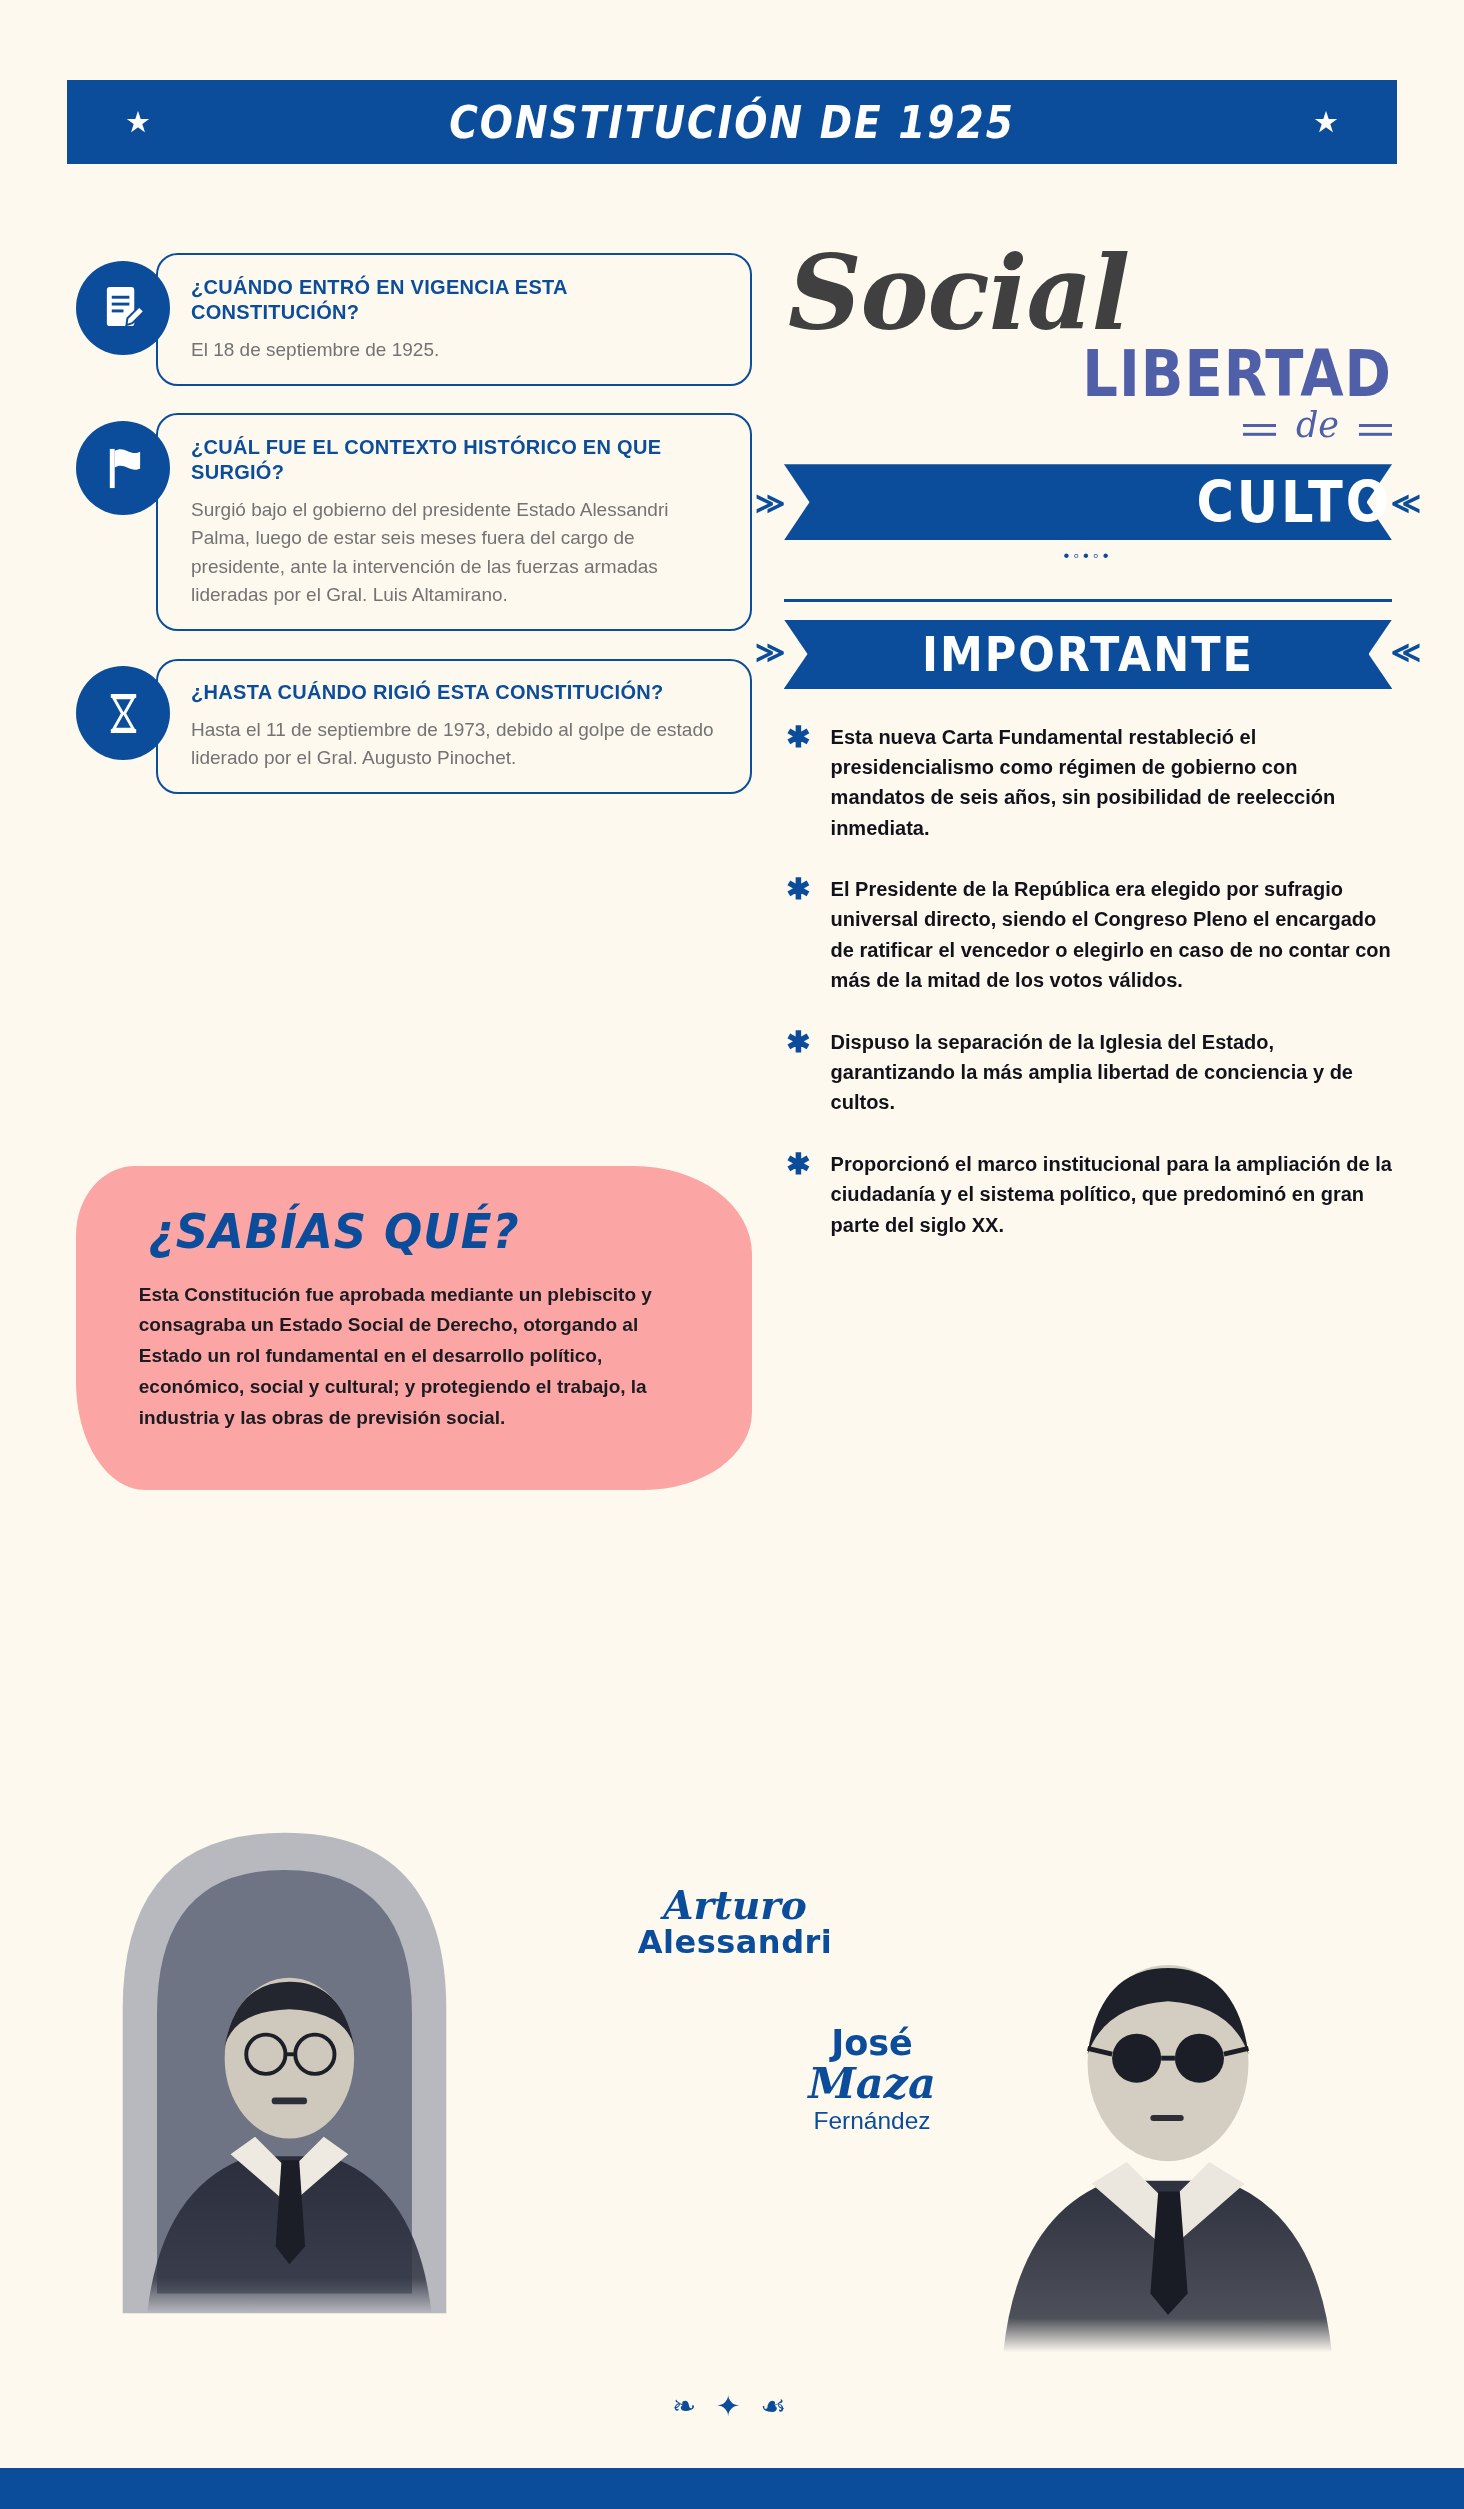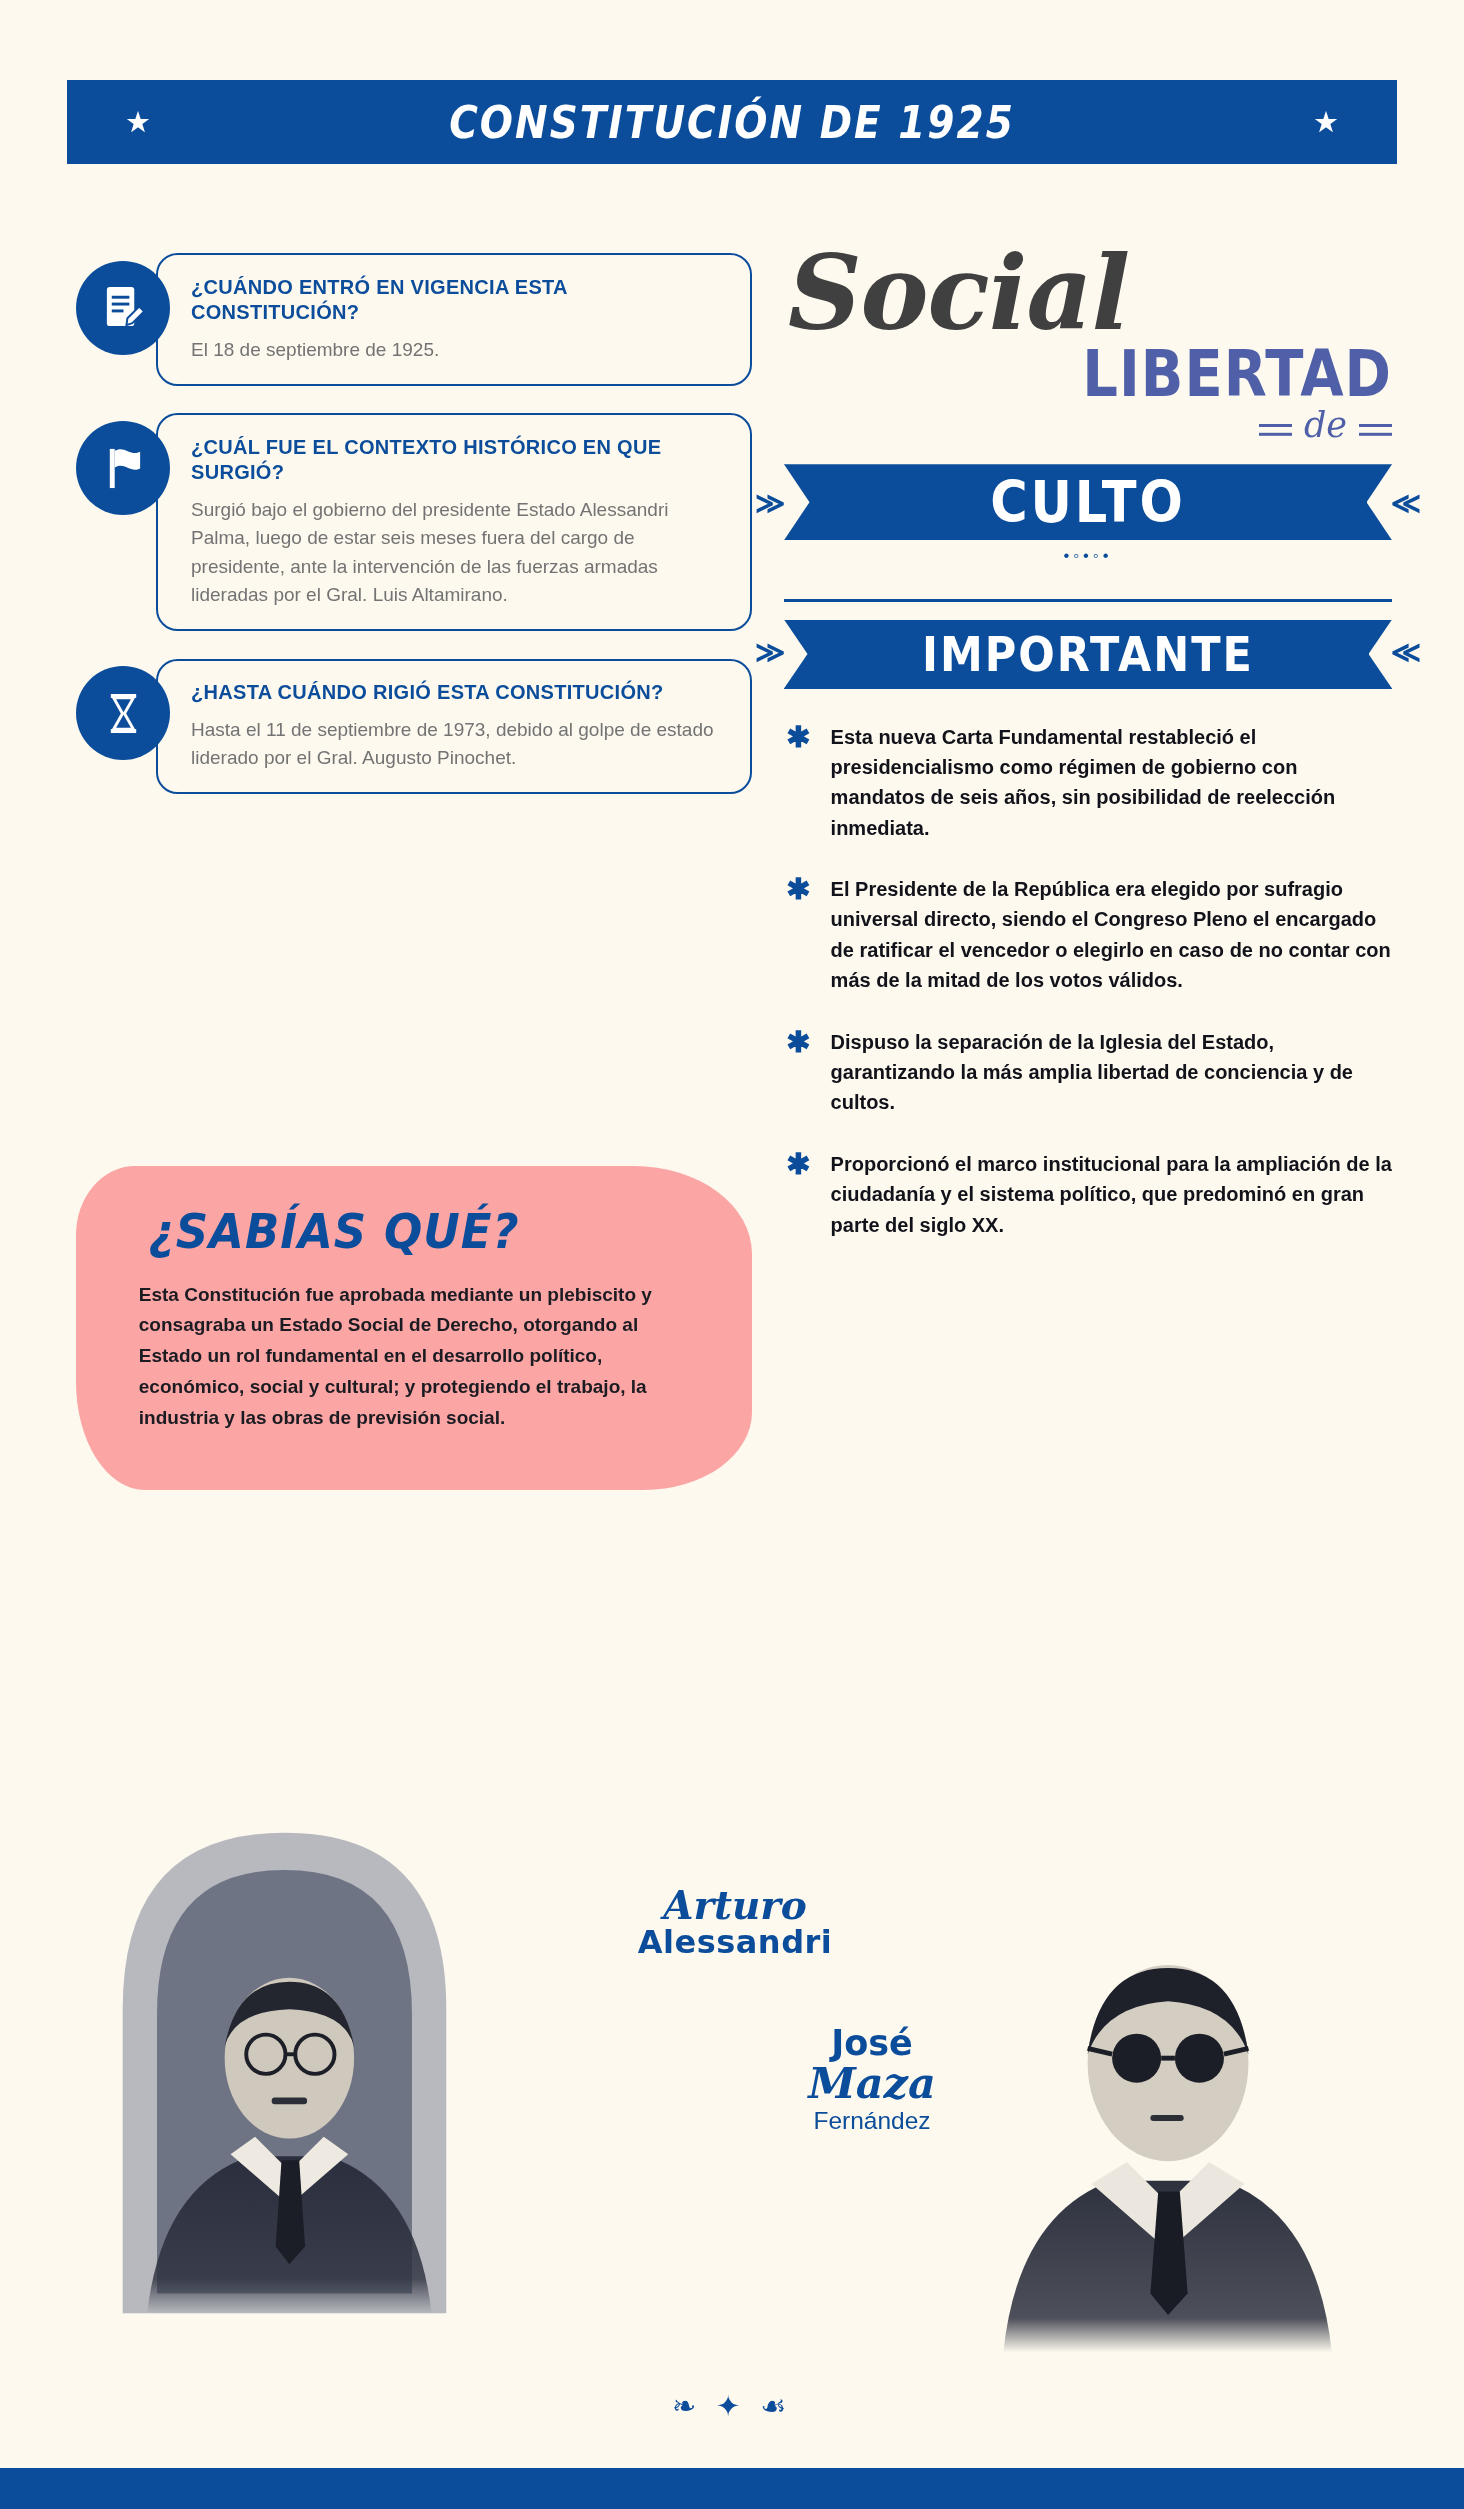--- a/index.html
+++ b/index.html
@@ -168,21 +168,21 @@
     font-weight: 700;
     font-size: 56px;
     letter-spacing: 1px;
     transform: scaleY(1.15);
     line-height: 1;
   }
   .de-dash {
     flex: 0 0 auto;
     display: flex;
     align-items: center;
-    gap: 12px;
+    gap: 20px;
     padding-bottom: 7.8px;
   }
   .dashes {
     width: 33px;
     height: 2.9px;
     background: #4f5fa8;
     box-shadow: 0 8.8px 0 #4f5fa8;
   }
   .de-word {
     color: #4f5fa8;
@@ -191,21 +191,21 @@
     font-size: 35px;
     line-height: 1;
   }
   .culto-ribbon {
     position: relative;
     margin-top: 13.7px;
     height: 76px;
     background: #0b4d9b;
     display: flex;
     align-items: center;
-    justify-content: center;
+    justify-content: flex-end;
     clip-path: polygon(0 0, 100% 0, 100% 100%, 0 100%);
   }
   .culto-wrap { position: relative; width: 100%; }
   .culto-ribbon .culto {
     color: #ffffff;
     font-family: "DejaVu Sans", sans-serif;
     font-weight: 700;
     font-size: 51px;
     letter-spacing: 2.9px;
     transform: scaleY(1.12);

